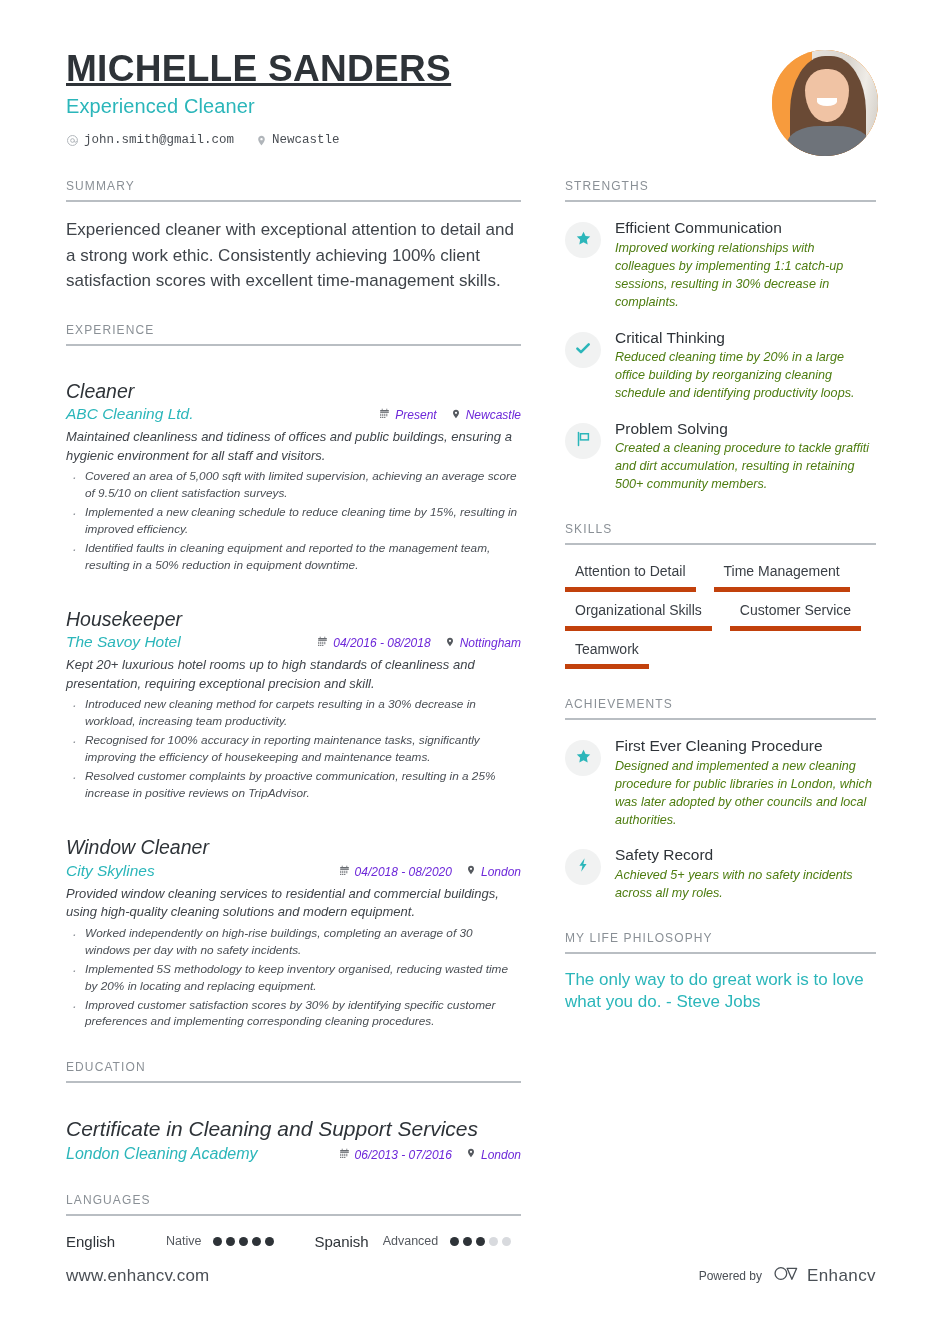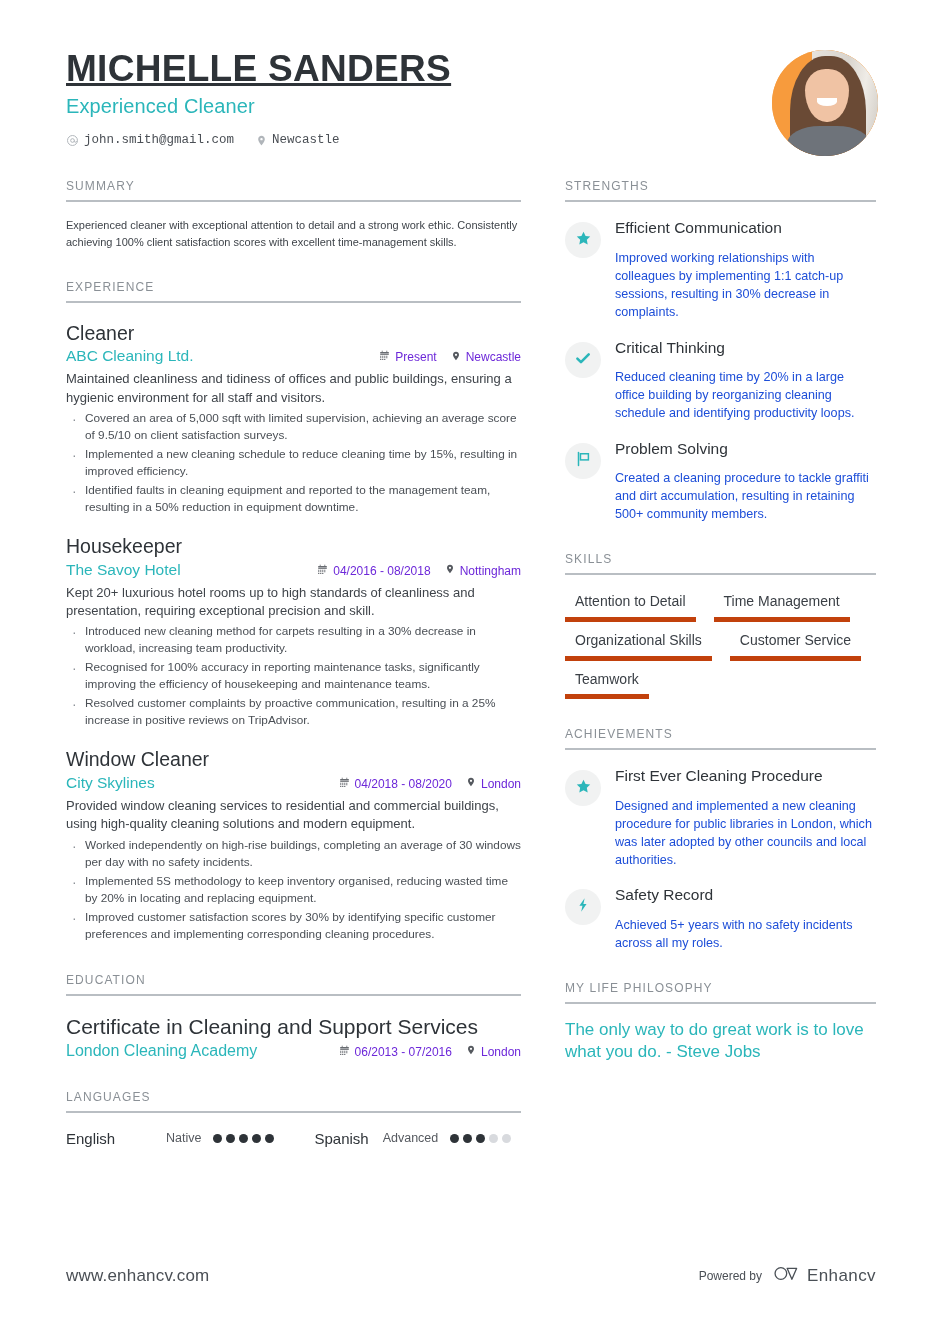--- a/index.html
+++ b/index.html
@@ -95,28 +95,28 @@
   .section-title {
     font-size: 12px;
     letter-spacing: 1.1px;
     color: #8a9096;
     text-transform: uppercase;
     padding-bottom: 7px;
   }
   .section-rule { height: 2px; background: #b9bec3; width: 100%; }
 
   .summary-text {
-    font-size: 11px;
+    font-size: 17px;
     line-height: 1.48;
     color: #3f444a;
     margin-top: 15px;
   }
 
   
-  .entry { margin-top: 18px; }
+  .entry { margin-top: 33px; font-style: italic; }
   .entry-title {
     font-size: 19.5px;
     color: #2e3338;
     line-height: 1.25;
     font-weight: normal;
   }
   .entry-meta {
     display: flex;
     align-items: baseline;
     margin-top: 2px;
@@ -176,22 +176,23 @@
     border-radius: 50%;
     background: #f1f2f2;
     display: flex; align-items: center; justify-content: center;
     margin-top: 3px;
   }
   .icon-body { flex: 1 1 auto; }
   .icon-heading { font-size: 15.5px; color: #2e3338; line-height: 1.2; }
   .icon-text {
     font-size: 12.6px;
     line-height: 1.42;
-    color: #1d4ed8;
-    margin-top: 12px;
+    color: #4d7c0f;
+    margin-top: 2px;
+    font-style: italic;
   }
 
   
   .skills-wrap { display: flex; flex-wrap: wrap; gap: 6px 18px; margin-top: 14px; }
   .skill-chip {
     font-size: 14px;
     color: #3a3f45;
     padding: 4px 10px 7px 10px;
     border-bottom: 5px solid #c2410c;
     line-height: 1.2;

